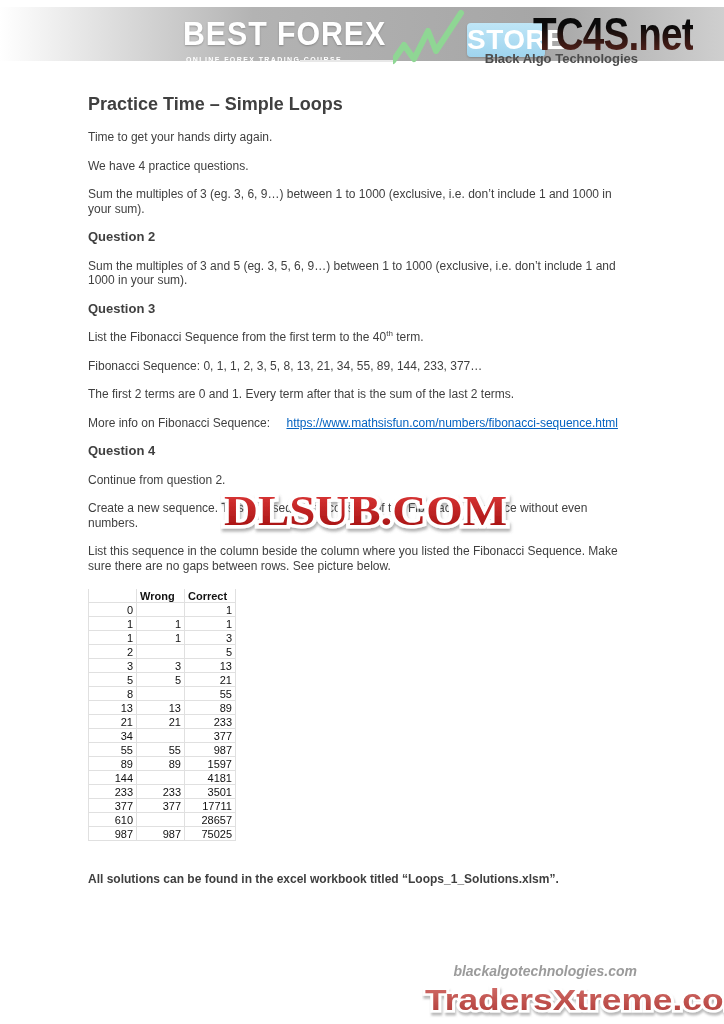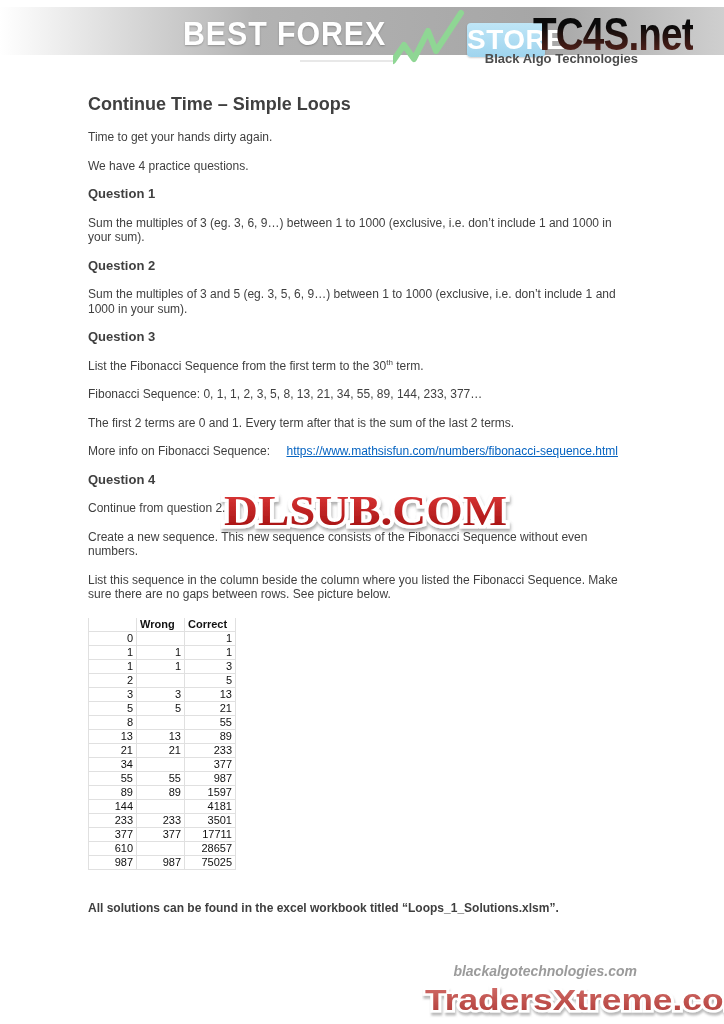--- a/index.html
+++ b/index.html
@@ -2,21 +2,21 @@
 <html><head>
 <meta charset="utf-8">
 <style>
   html,body{margin:0;padding:0;}
   body{
     width:724px;height:1024px;position:relative;background:#ffffff;
     font-family:"Liberation Sans",sans-serif;overflow:hidden;
   }
   
   .banner{
-    position:absolute;left:0;top:7px;width:724px;height:48px;
+    position:absolute;left:0;top:7px;width:724px;height:54px;
     background:linear-gradient(to right,#ffffff 0%,#b3b3b3 35%,#a6a6a6 75%,#cfcfcf 100%);
   }
   .logo-best{
     position:absolute;left:183px;top:8px;color:#ffffff;font-weight:bold;
     font-size:33px;letter-spacing:1px;transform:scaleX(.92);transform-origin:left;
     text-shadow:0 1px 2px rgba(0,0,0,.25);
   }
   .logo-tagline{
     position:absolute;left:186px;top:49px;color:#ffffff;font-size:7px;
     letter-spacing:1.4px;font-weight:bold;
@@ -77,35 +77,34 @@
   <div class="tagline-line"></div>
   <svg class="logo-zigzag" width="80" height="58" viewBox="0 0 80 58">
     <polyline points="0,52 11,36 21,50 35,22 43,42 68,4" fill="none" stroke="#8fd694" stroke-width="6" stroke-linecap="round" stroke-linejoin="round"></polyline>
   </svg>
   <div class="store-box">STORE</div>
   <div class="tc4s">TC4S.net</div>
   <div class="black-algo">Black Algo Technologies</div>
 </div>
 
 <div class="content">
-  <h1 class="doc-title">Continue Time – Simple Loops</h1>
+  <h1 class="doc-title">Practice Time – Simple Loops</h1>
 
   <p>Time to get your hands dirty again.</p>
   <p>We have 4 practice questions.</p>
 
-  <h3>Question 1</h3>
   <p>Sum the multiples of 3 (eg. 3, 6, 9…) between 1 to 1000 (exclusive, i.e. don’t include 1 and 1000 in
 your sum).</p>
 
   <h3>Question 2</h3>
   <p>Sum the multiples of 3 and 5 (eg. 3, 5, 6, 9…) between 1 to 1000 (exclusive, i.e. don’t include 1 and
 1000 in your sum).</p>
 
   <h3>Question 3</h3>
-  <p><span>List the Fibonacci Sequence from the first term to the 30</span><sup>th</sup><span> term.</span></p>
+  <p><span>List the Fibonacci Sequence from the first term to the 40</span><sup>th</sup><span> term.</span></p>
   <p>Fibonacci Sequence: 0, 1, 1, 2, 3, 5, 8, 13, 21, 34, 55, 89, 144, 233, 377…</p>
   <p>The first 2 terms are 0 and 1. Every term after that is the sum of the last 2 terms.</p>
   <p><span>More info on Fibonacci Sequence: </span><a class="doclink" href="#">https://www.mathsisfun.com/numbers/fibonacci-sequence.html</a></p>
 
   <h3>Question 4</h3>
   <p>Continue from question 2.</p>
   <p>Create a new sequence. This new sequence consists of the Fibonacci Sequence without even
 numbers.</p>
   <p>List this sequence in the column beside the column where you listed the Fibonacci Sequence. Make
 sure there are no gaps between rows. See picture below.</p>

